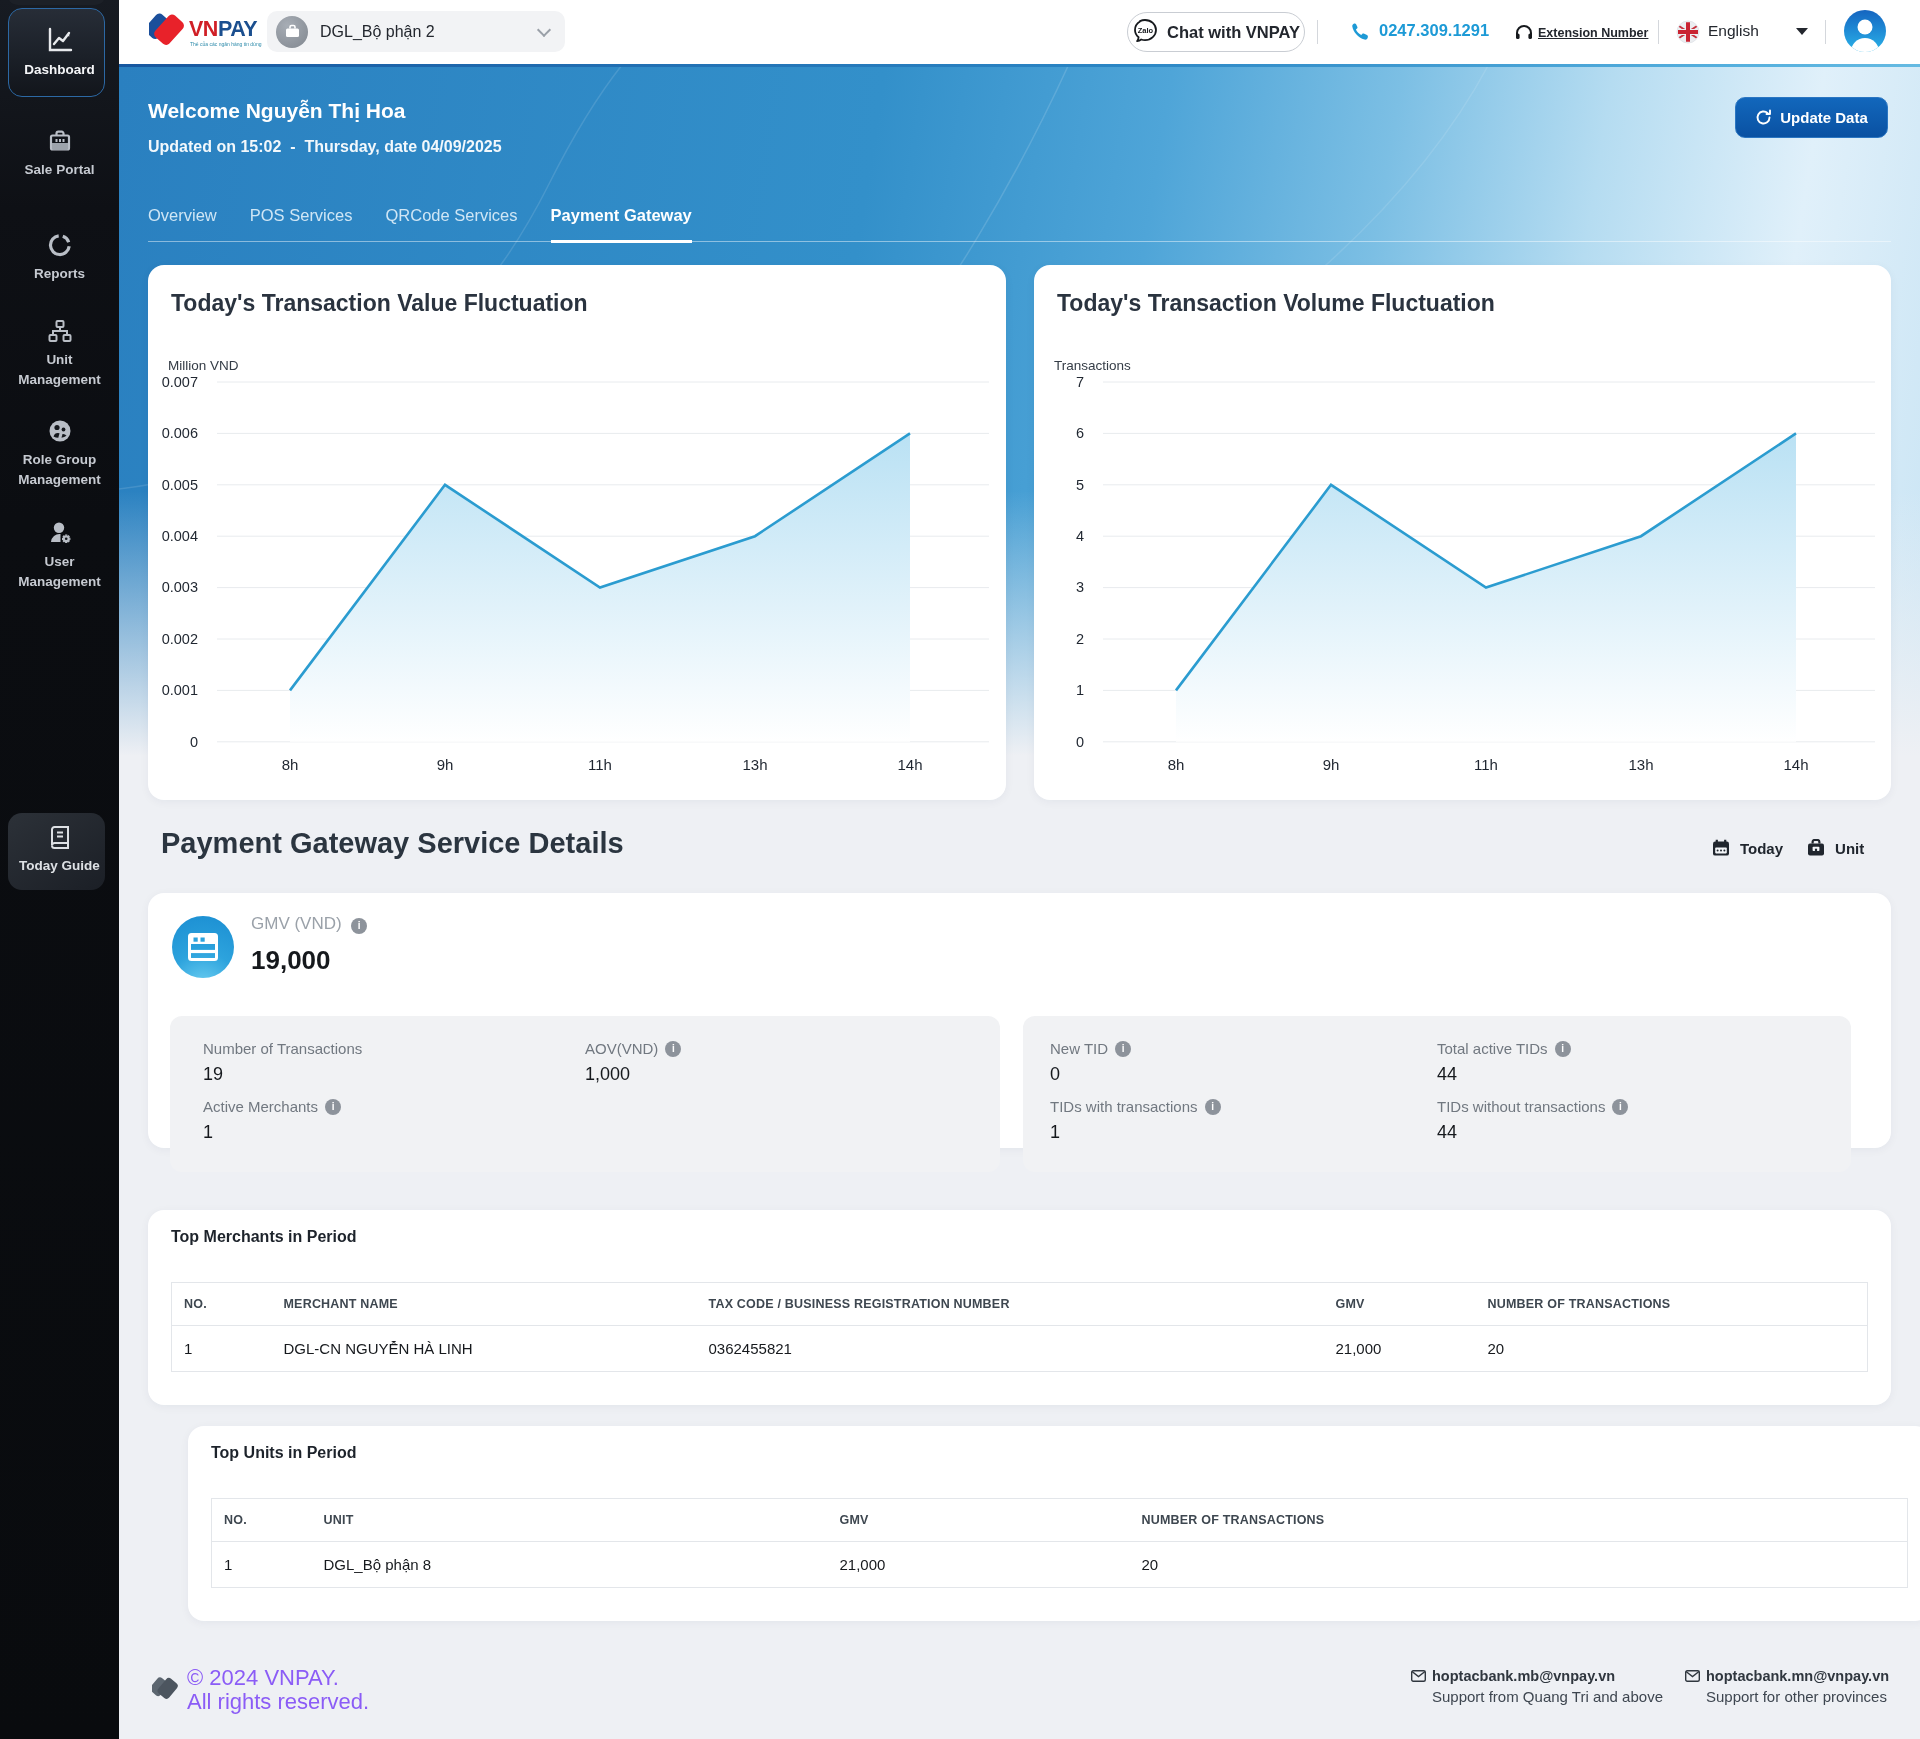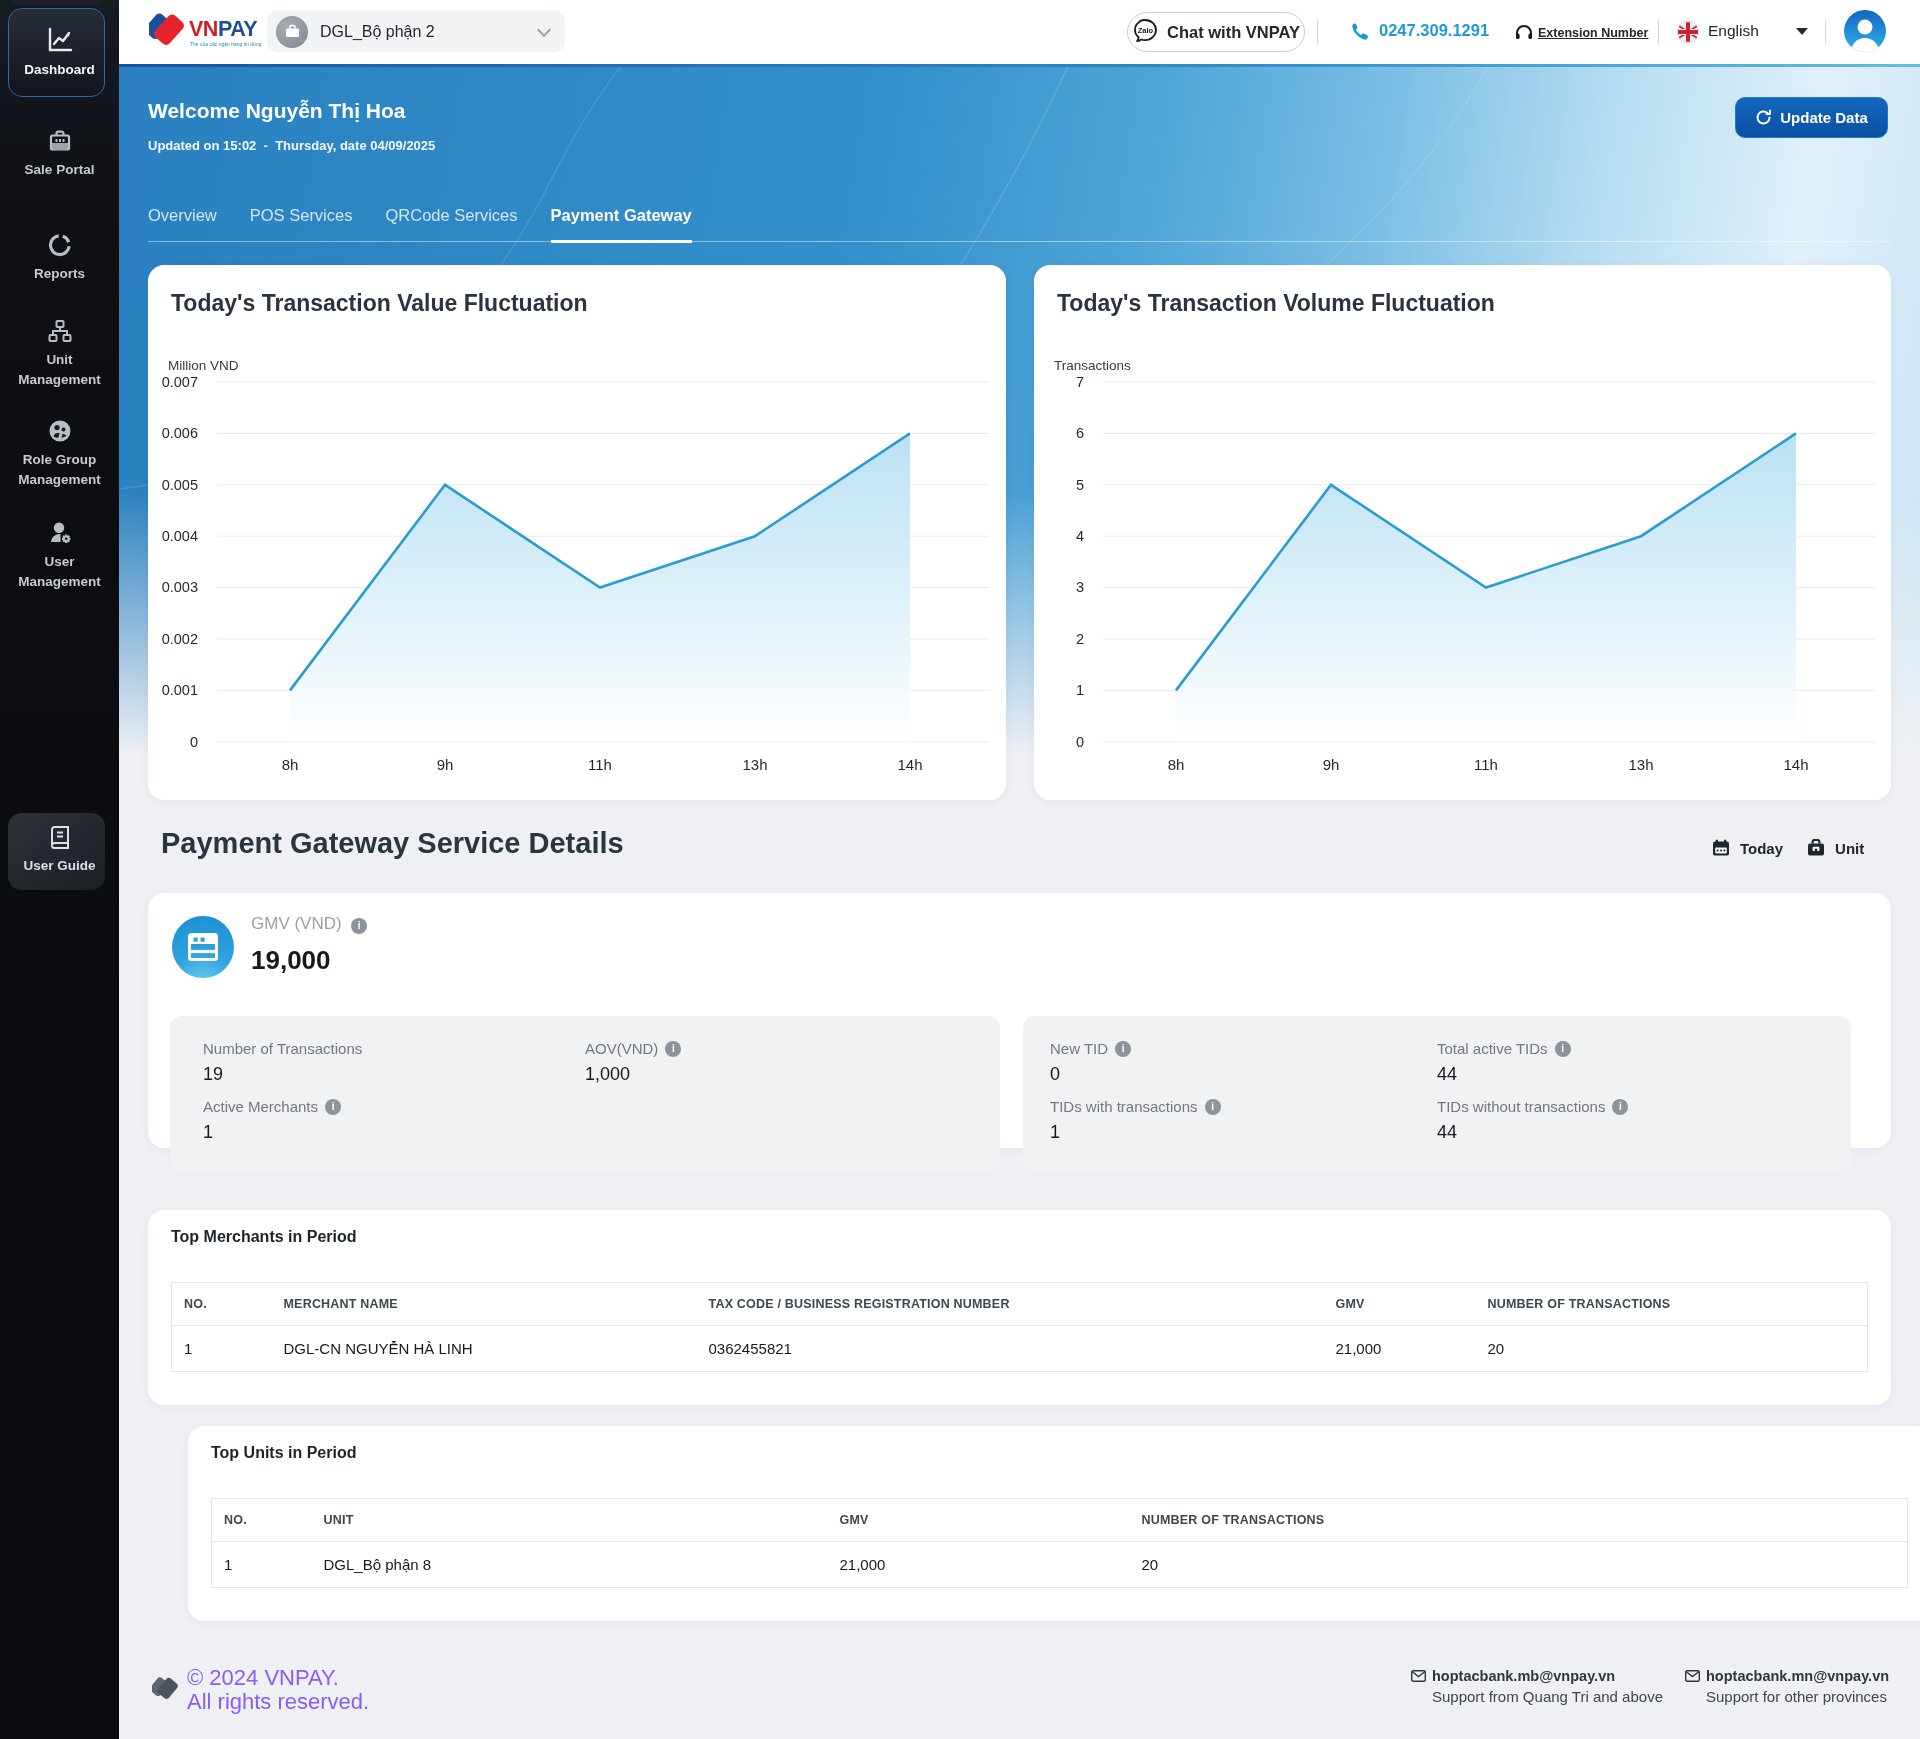--- a/index.html
+++ b/index.html
@@ -33,21 +33,21 @@
   .avatar { position:absolute; left:1725px; top:10px; width:42px; height:42px; border-radius:50%; background:linear-gradient(180deg,#1565c0 0%,#1e88d4 45%,#2bb3e8 100%); overflow:hidden; }
 
   
   .hero { position:absolute; left:119px; top:64px; width:1801px; height:736px;
     background:
       linear-gradient(to bottom, rgba(238,240,244,0) 0%, rgba(238,240,244,0) 58%, rgba(238,240,244,1) 94%),
       linear-gradient(99deg, #2a80c0 0%, #3390ca 40%, #4fa5d8 55%, #7cbfe4 67%, #b5dcf1 78%, #e0f0fa 89%, #c9e4f4 100%);
   }
   .hero-strip { position:absolute; left:0; top:0; width:100%; height:3px; background:linear-gradient(to right,#17579f,#2a85c4 55%,#55b0de 90%,#65bae2); }
   .welcome { position:absolute; left:29px; top:35px; color:#fff; font-size:21px; font-weight:bold; }
-  .updated { position:absolute; left:29px; top:74px; color:#f2f8fc; font-size:13px; font-weight:bold; }
+  .updated { position:absolute; left:29px; top:74px; color:#f2f8fc; font-size:16px; font-weight:bold; }
   .updbtn { position:absolute; left:1616px; top:33px; width:153px; height:41px; border-radius:10px;
     background:linear-gradient(180deg,#1267bc 0%,#0a51a2 100%); border:1px solid #2b76c2;
     color:#fff; font-size:15px; font-weight:bold; display:flex; align-items:center; justify-content:center; gap:8px; }
   .tabs { position:absolute; left:29px; top:142px; display:flex; }
   .tab { font-size:16.5px; color:#cfe6f5; margin-right:33px; padding-bottom:15px; }
   .tab.active { color:#fff; font-weight:bold; border-bottom:3px solid #fff; }
   .tabline { position:absolute; left:29px; top:177px; width:1743px; height:1px; background:rgba(255,255,255,0.45); }
 
   
   .card { position:absolute; background:#fff; border-radius:16px; box-shadow:0 2px 10px rgba(20,45,80,0.05); }
@@ -154,21 +154,21 @@
         </svg>
       <div class="sb-label">User<br>Management</div>
     </div>
     <div class="sb-tile tile-guide"></div>
     <div class="sb-item" style="top:824px;color:#dde0e4;">
       <svg class="ic" width="26" height="26" viewBox="0 0 26 26">
           <path d="M5 21.5 a2.5 2.5 0 0 1 2.5-2.5 H21 V3 H7.5 A2.5 2.5 0 0 0 5 5.5z" stroke="#dde0e4" stroke-width="2" fill="none"></path>
           <path d="M5 21.5 a2.5 2.5 0 0 0 2.5 2.5 H21 v-5" stroke="#dde0e4" stroke-width="2" fill="none"></path>
           <path d="M10 8.5 h6 M10 12.5 h6" stroke="#dde0e4" stroke-width="2"></path>
         </svg>
-      <div class="sb-label">User Guide</div>
+      <div class="sb-label">Today Guide</div>
     </div>
   </div>
 
   <div class="topbar">
     <div class="logo">
       <svg width="118" height="50" viewBox="0 0 118 50">
         <rect x="0" y="6" width="17" height="24" rx="4.5" fill="#1b4f9b" transform="rotate(42 8 18)"></rect>
         <rect x="11" y="7" width="19" height="29" rx="4.5" fill="#e8222a" transform="rotate(42 20 21)"></rect>
         <text x="40" y="28" font-size="21.5" font-weight="bold" fill="#d01f26" font-family="Liberation Sans" letter-spacing="-0.5">VN</text>
         <text x="69" y="28" font-size="21.5" font-weight="bold" fill="#1b4f8f" font-family="Liberation Sans" letter-spacing="-0.5">PAY</text>

